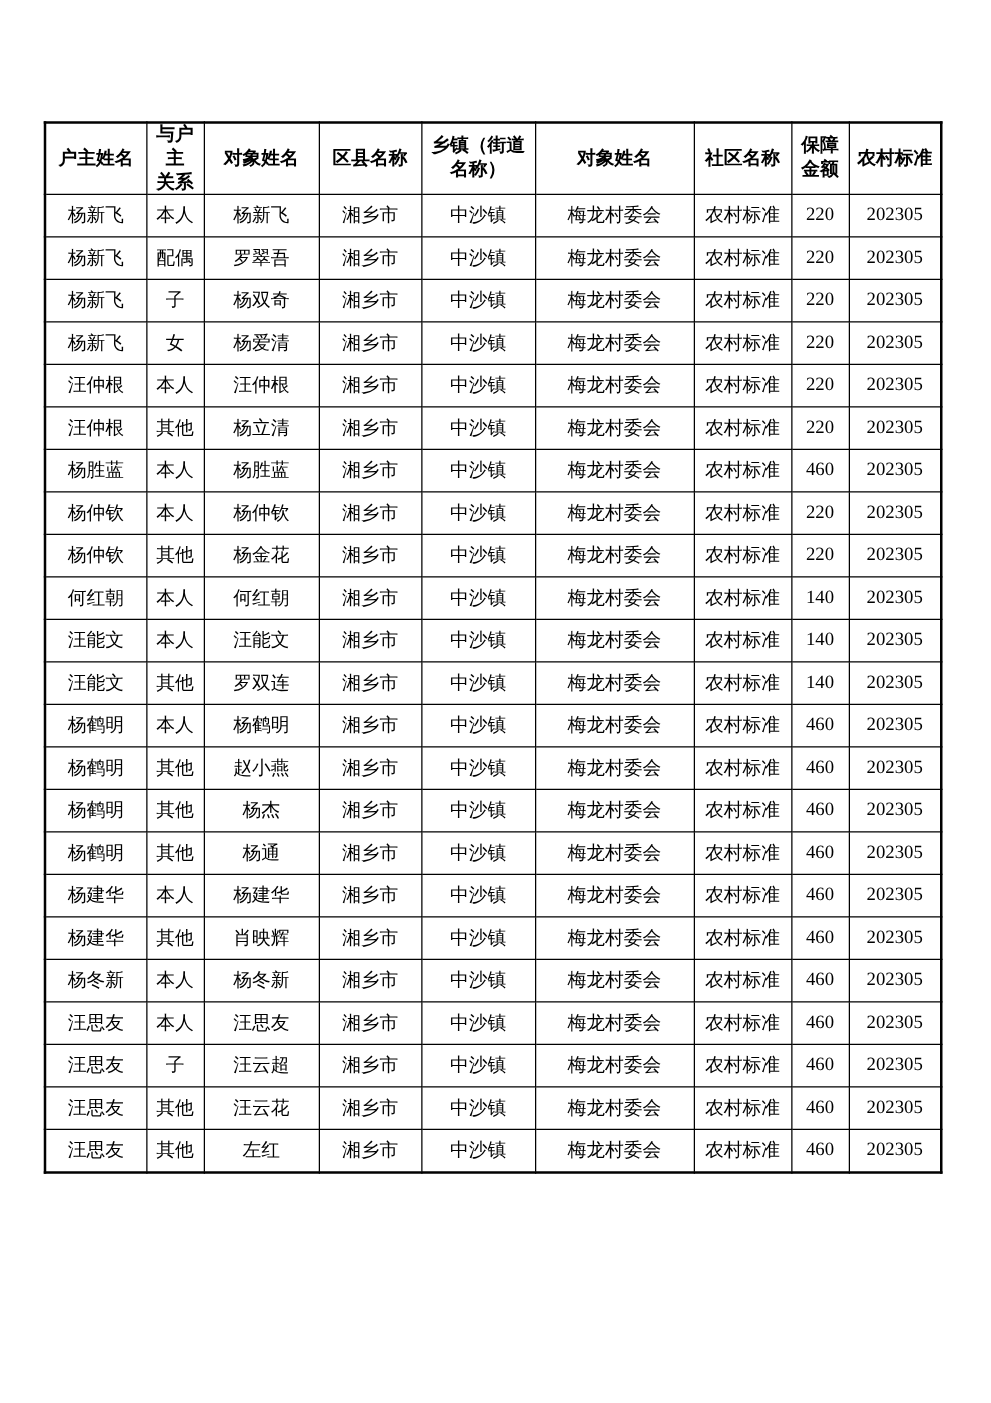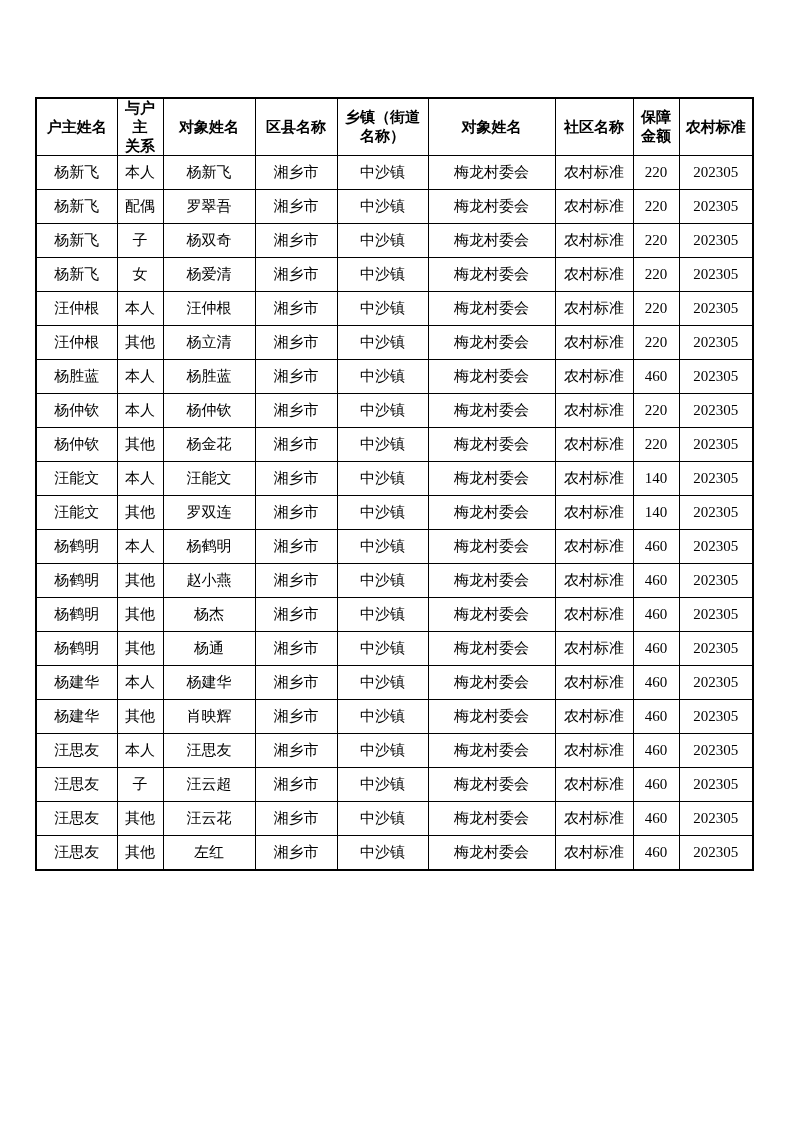--- a/index.html
+++ b/index.html
@@ -182,20 +182,31 @@
     <td>其他</td>
     <td>杨金花</td>
     <td>湘乡市</td>
     <td>中沙镇</td>
     <td>梅龙村委会</td>
     <td>农村标准</td>
     <td>220</td>
     <td>202305</td>
   </tr>
 
+  <tr>
+    <td>何红朝</td>
+    <td>本人</td>
+    <td>何红朝</td>
+    <td>湘乡市</td>
+    <td>中沙镇</td>
+    <td>梅龙村委会</td>
+    <td>农村标准</td>
+    <td>140</td>
+    <td>202305</td>
+  </tr>
 
   <tr>
     <td>汪能文</td>
     <td>本人</td>
     <td>汪能文</td>
     <td>湘乡市</td>
     <td>中沙镇</td>
     <td>梅龙村委会</td>
     <td>农村标准</td>
     <td>140</td>
@@ -281,20 +292,31 @@
     <td>湘乡市</td>
     <td>中沙镇</td>
     <td>梅龙村委会</td>
     <td>农村标准</td>
     <td>460</td>
     <td>202305</td>
   </tr>
 
 
 
+  <tr>
+    <td>杨冬新</td>
+    <td>本人</td>
+    <td>杨冬新</td>
+    <td>湘乡市</td>
+    <td>中沙镇</td>
+    <td>梅龙村委会</td>
+    <td>农村标准</td>
+    <td>460</td>
+    <td>202305</td>
+  </tr>
 
   <tr>
     <td>汪思友</td>
     <td>本人</td>
     <td>汪思友</td>
     <td>湘乡市</td>
     <td>中沙镇</td>
     <td>梅龙村委会</td>
     <td>农村标准</td>
     <td>460</td>

